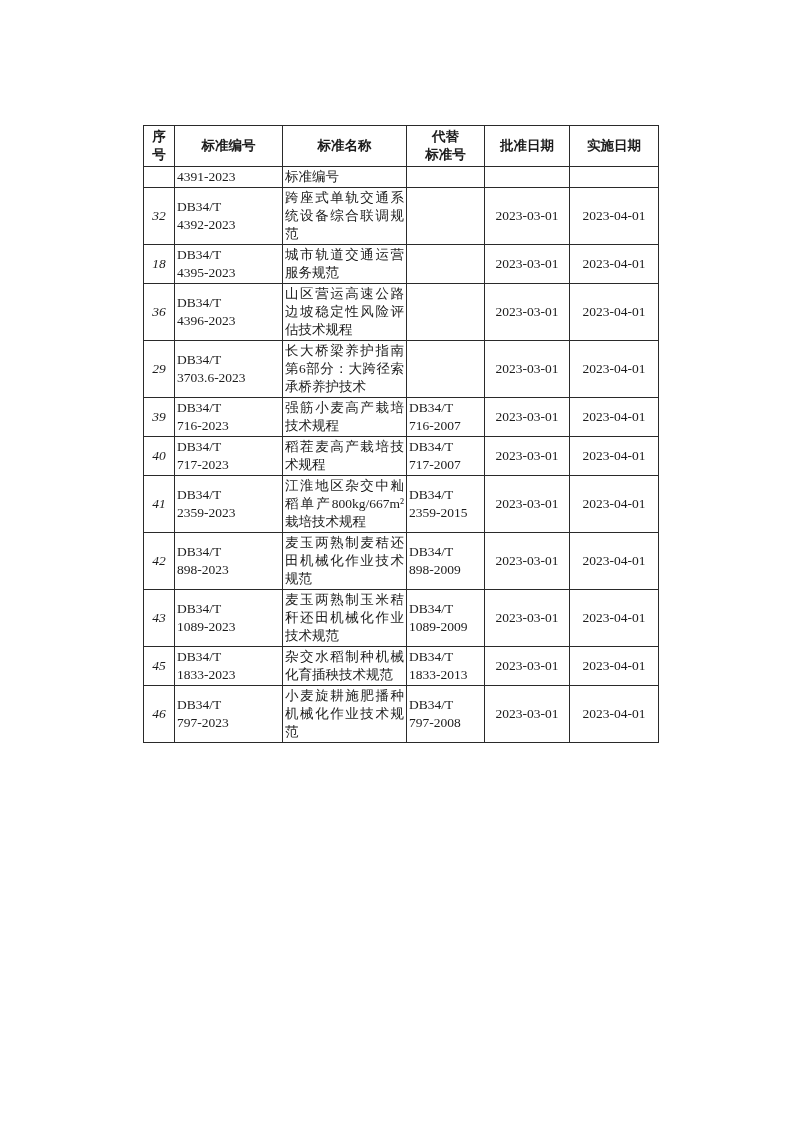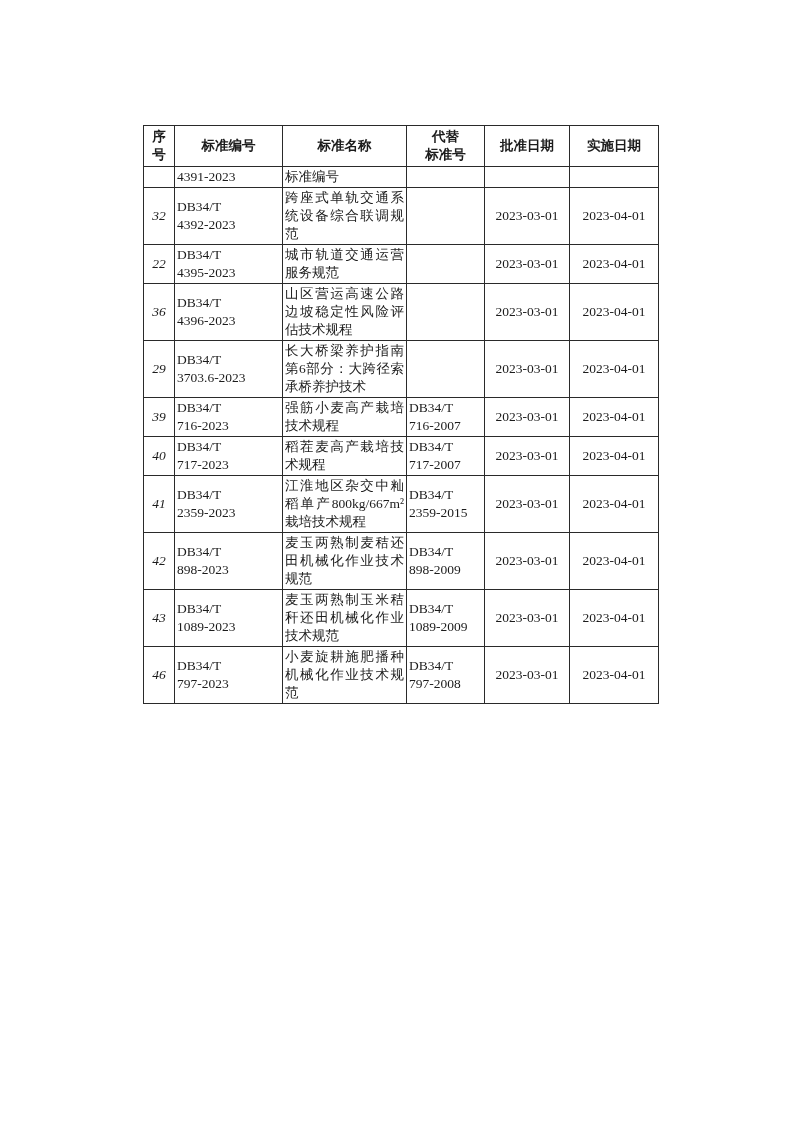--- a/index.html
+++ b/index.html
@@ -81,21 +81,21 @@
       <tr>
         <td class="c-seq">32</td>
         <td class="c-code">DB34/T
 4392-2023</td>
         <td class="c-name">跨座式单轨交通系统设备综合联调规范</td>
         <td class="c-repl"></td>
         <td class="c-date">2023-03-01</td>
         <td class="c-date">2023-04-01</td>
       </tr>
       <tr>
-        <td class="c-seq">22</td>
+        <td class="c-seq">18</td>
         <td class="c-code">DB34/T
 4395-2023</td>
         <td class="c-name">城市轨道交通运营服务规范</td>
         <td class="c-repl"></td>
         <td class="c-date">2023-03-01</td>
         <td class="c-date">2023-04-01</td>
       </tr>
       <tr>
         <td class="c-seq">36</td>
         <td class="c-code">DB34/T
@@ -158,20 +158,30 @@
         <td class="c-seq">43</td>
         <td class="c-code">DB34/T
 1089-2023</td>
         <td class="c-name">麦玉两熟制玉米秸秆还田机械化作业技术规范</td>
         <td class="c-repl">DB34/T
 1089-2009</td>
         <td class="c-date">2023-03-01</td>
         <td class="c-date">2023-04-01</td>
       </tr>
       <tr>
+        <td class="c-seq">45</td>
+        <td class="c-code">DB34/T
+1833-2023</td>
+        <td class="c-name">杂交水稻制种机械化育插秧技术规范</td>
+        <td class="c-repl">DB34/T
+1833-2013</td>
+        <td class="c-date">2023-03-01</td>
+        <td class="c-date">2023-04-01</td>
+      </tr>
+      <tr>
         <td class="c-seq">46</td>
         <td class="c-code">DB34/T
 797-2023</td>
         <td class="c-name">小麦旋耕施肥播种机械化作业技术规范</td>
         <td class="c-repl">DB34/T
 797-2008</td>
         <td class="c-date">2023-03-01</td>
         <td class="c-date">2023-04-01</td>
       </tr>
     </tbody>

